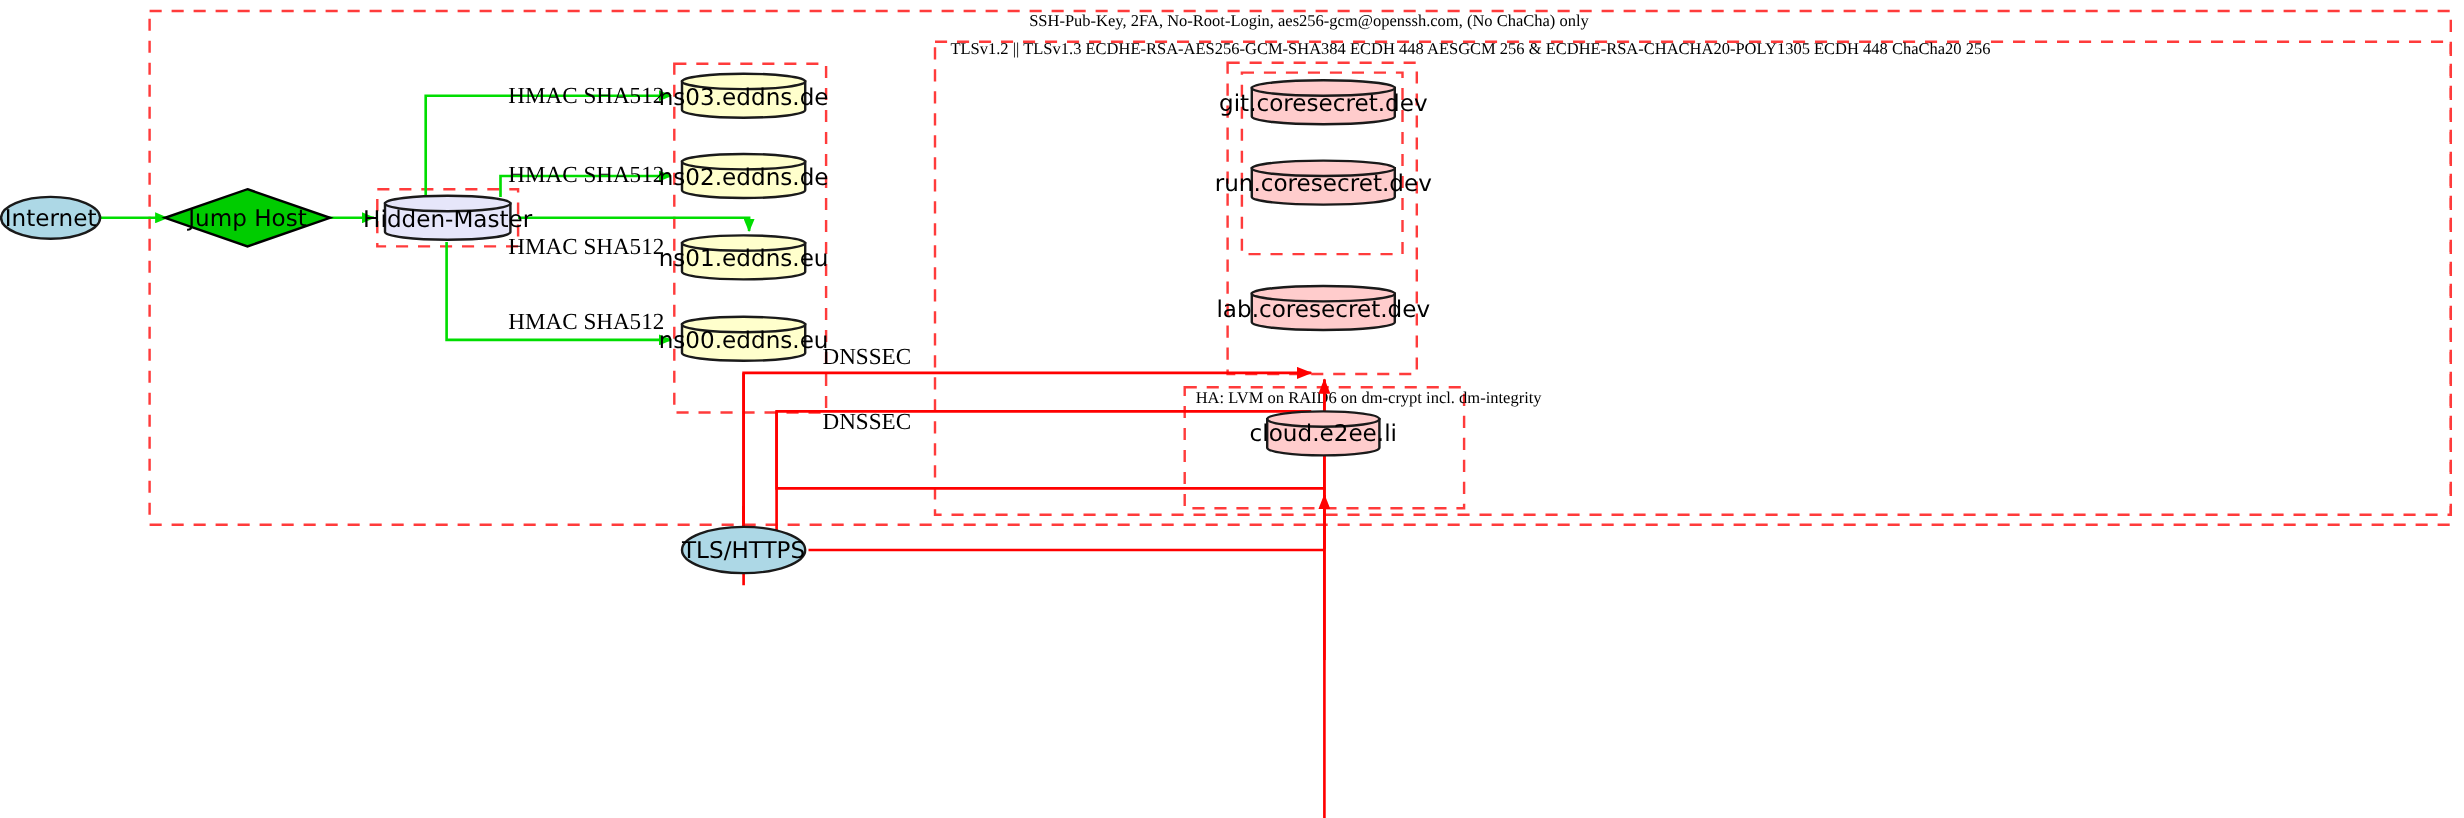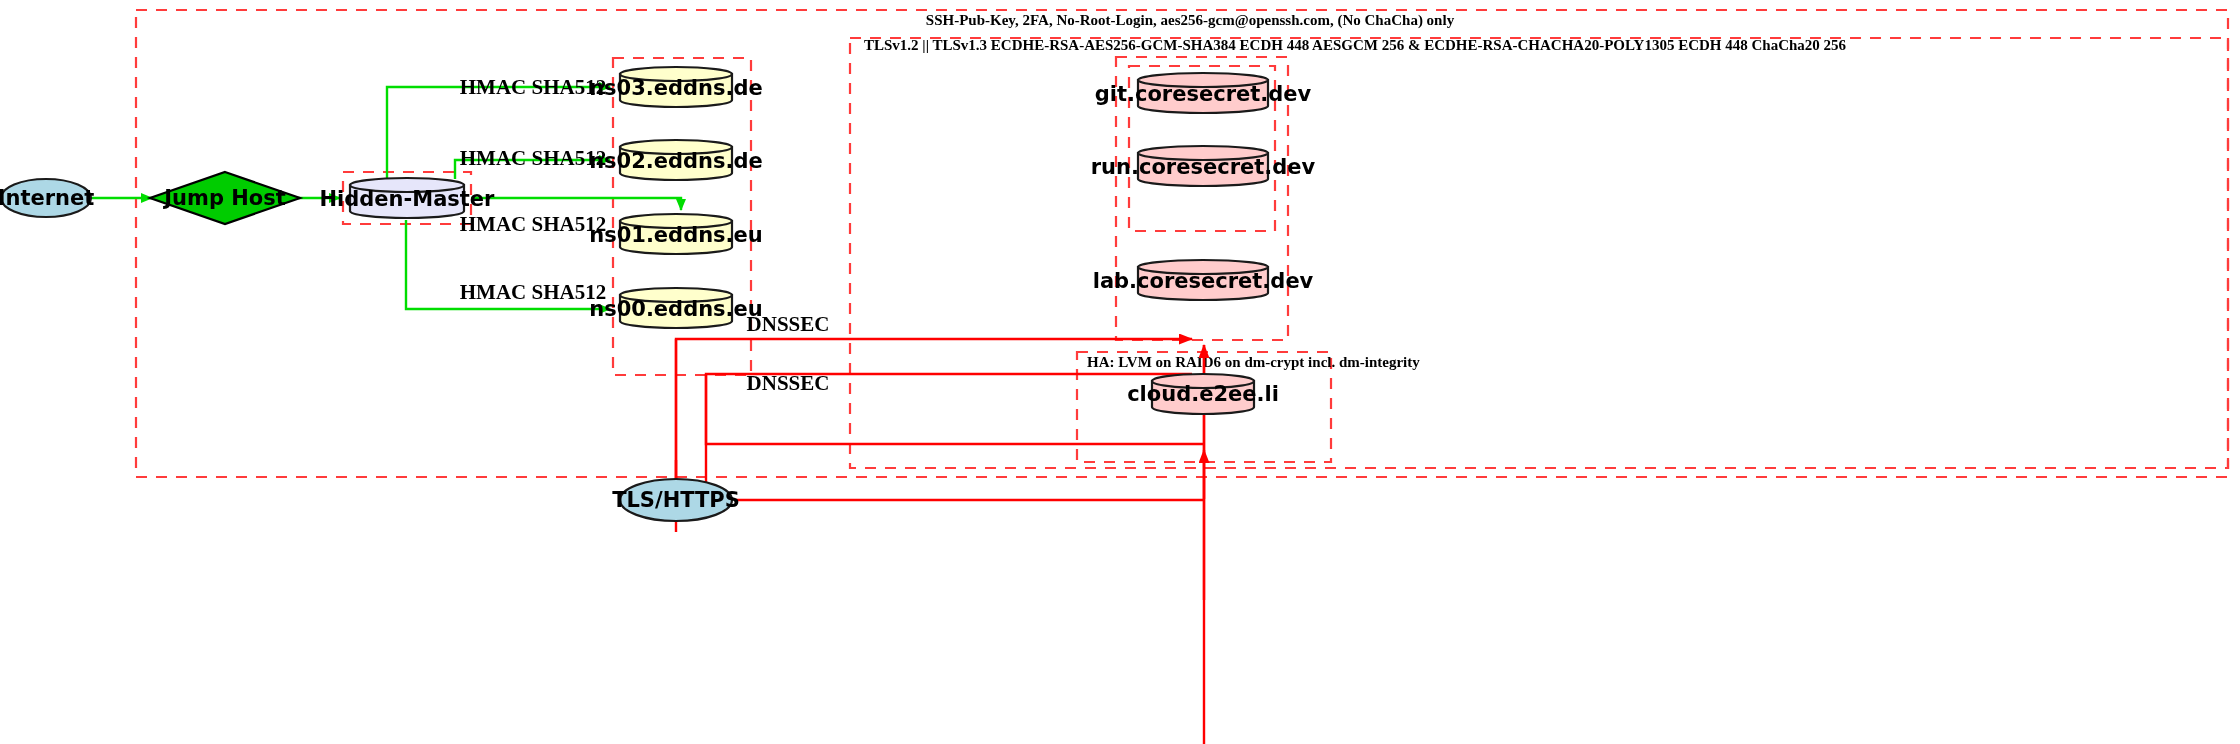--- a/index.html
+++ b/index.html
@@ -1,19 +1,19 @@
 <!DOCTYPE html>
 <html><head>
 <meta charset="utf-8">
 <title>Infrastructure Diagram</title>
 <style>
   html,body{margin:0;padding:0;background:#ffffff;}
   body{width:2240px;height:744px;overflow:hidden;
        font-family:"Liberation Sans",sans-serif;}
-  #stage{position:relative;width:2010px;height:744px;font-weight:bold;}
+  #stage{position:relative;width:2010px;height:744px;}
   svg#diagram{position:absolute;left:0;top:0;width:2240px;height:744px;display:block;}
   .node-label{font-family:"DejaVu Sans","Liberation Sans",sans-serif;font-size:21px;fill:#000000;
               text-anchor:middle;dominant-baseline:central;}
   .edge-label{font-family:"Liberation Serif","DejaVu Serif",serif;font-size:21px;fill:#000000;
               text-anchor:middle;dominant-baseline:central;}
   .cluster-label{font-family:"Liberation Serif","DejaVu Serif",serif;font-size:15px;fill:#000000;
               dominant-baseline:central;}
   .cluster-box{fill:none;stroke:#ff3b3b;stroke-width:2.2;stroke-dasharray:11 9;}
   .green-edge{stroke:#00dd00;stroke-width:2.4;fill:none;}
   .red-edge{stroke:#ff0000;stroke-width:2.4;fill:none;}

